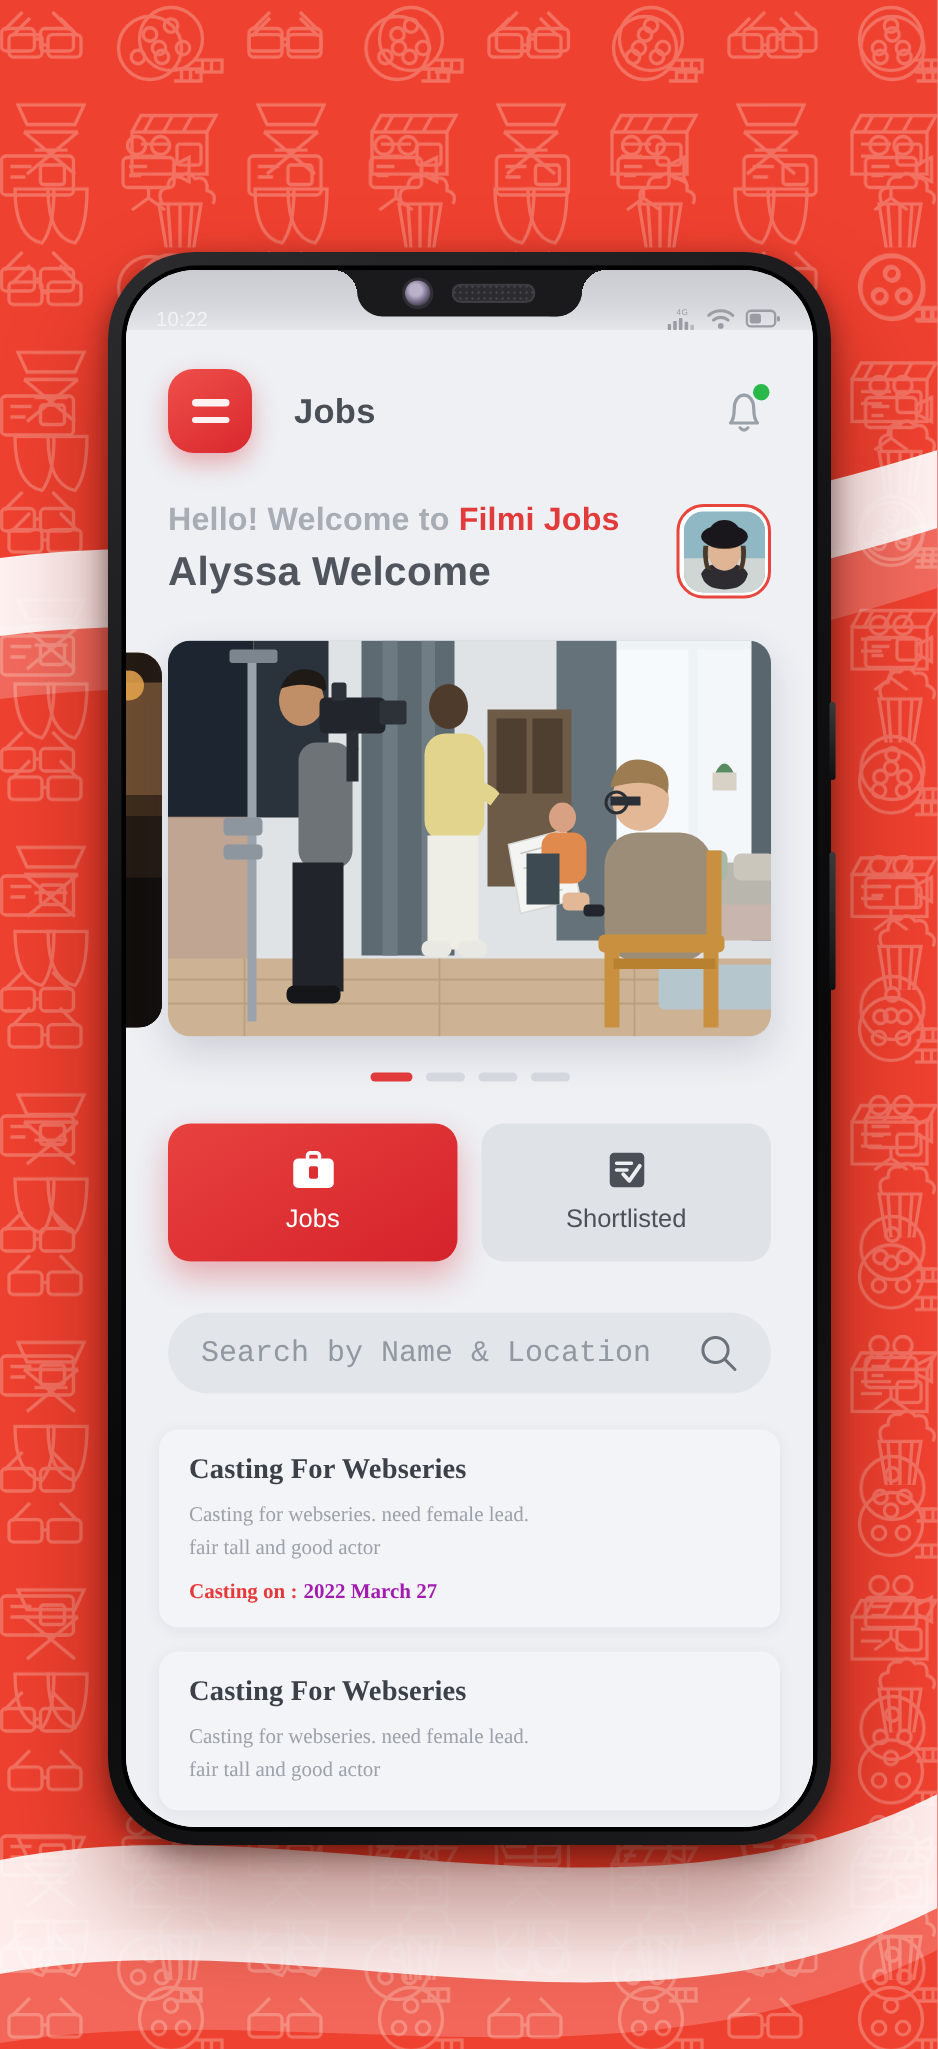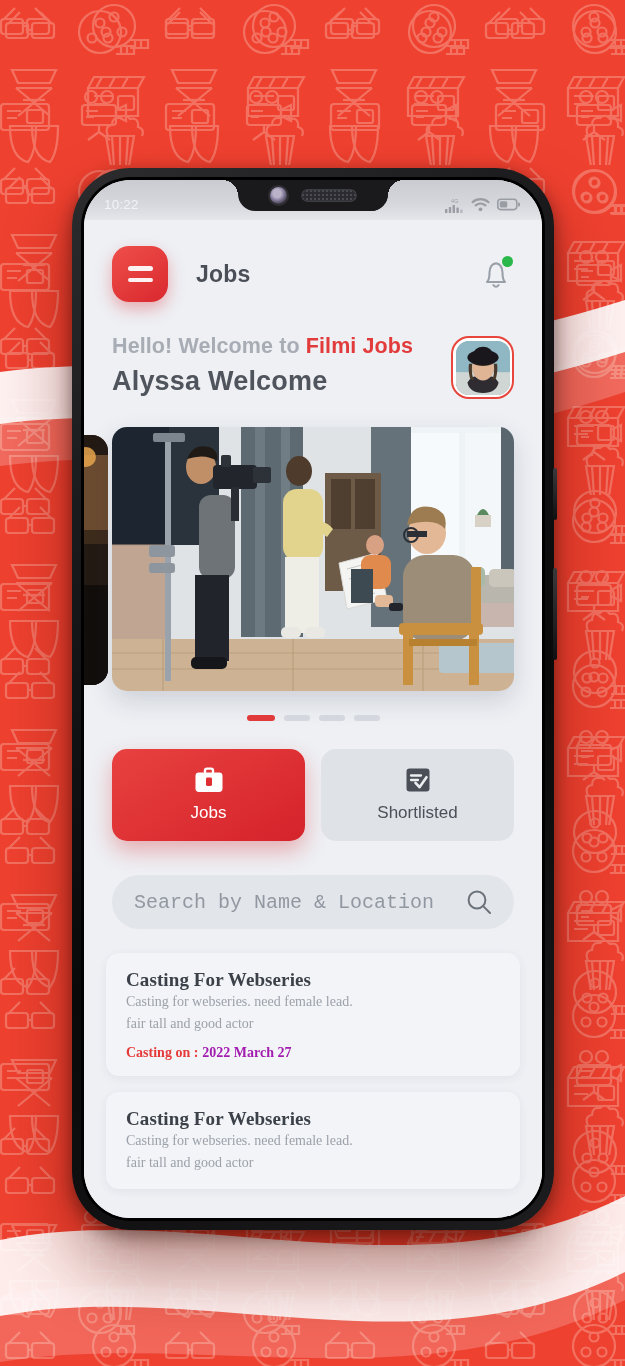--- a/index.html
+++ b/index.html
@@ -35,21 +35,21 @@
   }
   .side-btn {
     position:absolute; right:-3px; width:4px; border-radius:3px;
     background:linear-gradient(180deg,#3a3a3c,#101012);
   }
 
   
   #statusbar {
     position:relative; height:40px; width:100%;
     background:linear-gradient(180deg,#c9cbd0 0%,#d5d7dc 60%,#e4e6ea 100%);
-    display:flex; align-items:center; justify-content:space-between;
+    display:flex; align-items:flex-end; justify-content:space-between;
     padding:9px 22px 0 20px;
     font-size:13.5px; color:#f4f5f7; letter-spacing:.2px;gap:34px;
   }
   #clock { font-weight:400; opacity:.92; }
   #status-icons { display:flex; align-items:center; gap:7px; color:#9a9da4; }
   #notch {
     position:absolute; left:50%; transform:translateX(-50%); top:0;
     width:150px; height:31px; background:#1a1a1c;
     border-radius:0 0 17px 17px;
     display:flex; align-items:center; justify-content:center; gap:14px;
@@ -154,21 +154,21 @@
   #search-input::placeholder { color:#9298a1; }
 
   
   #jobs-list { margin:24px 22px 0 22px; display:flex; flex-direction:column; gap:16px; }
   .job-card {
     background:#f2f4f7; border-radius:13px; padding:16px 20px 15px 20px;
     box-shadow:0 2px 10px rgba(50,60,80,.07);
     font-family:Liberation Serif, serif;
   }
   .job-title { font-size:19px; font-weight:700; color:#3c4149; letter-spacing:.1px; }
-  .job-desc { font-size:14px; color:#9ca1aa; line-height:1.55; }
+  .job-desc { font-size:14px; color:#9ca1aa; margin-top:9px; line-height:1.55; }
   .job-expiry { margin-top:11px; font-size:14px; font-weight:700; }
   .job-expiry-label { color:#e63a3a; }
   .job-expiry-date { color:#a21caf; margin-left:4px; }
 </style>
 </head>
 <body>
 
 <div id="bg">
   <svg id="bg-pattern" viewBox="0 0 625 1366" preserveAspectRatio="xMidYMid slice">
     <defs>

